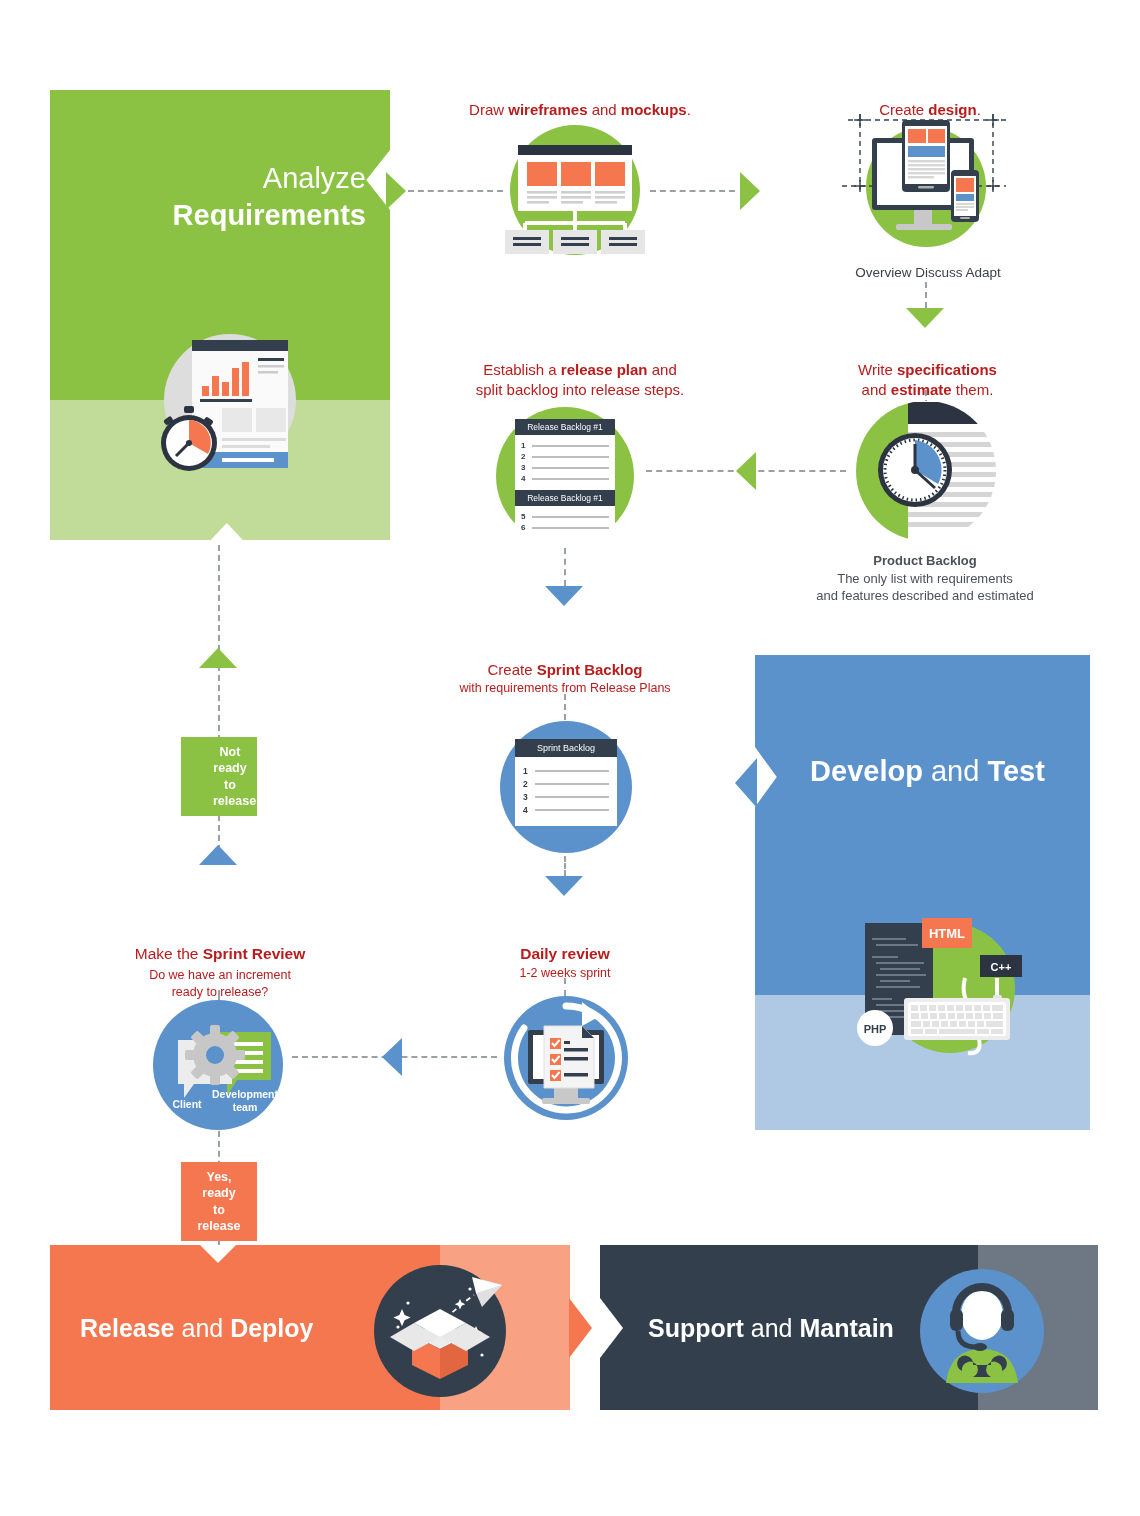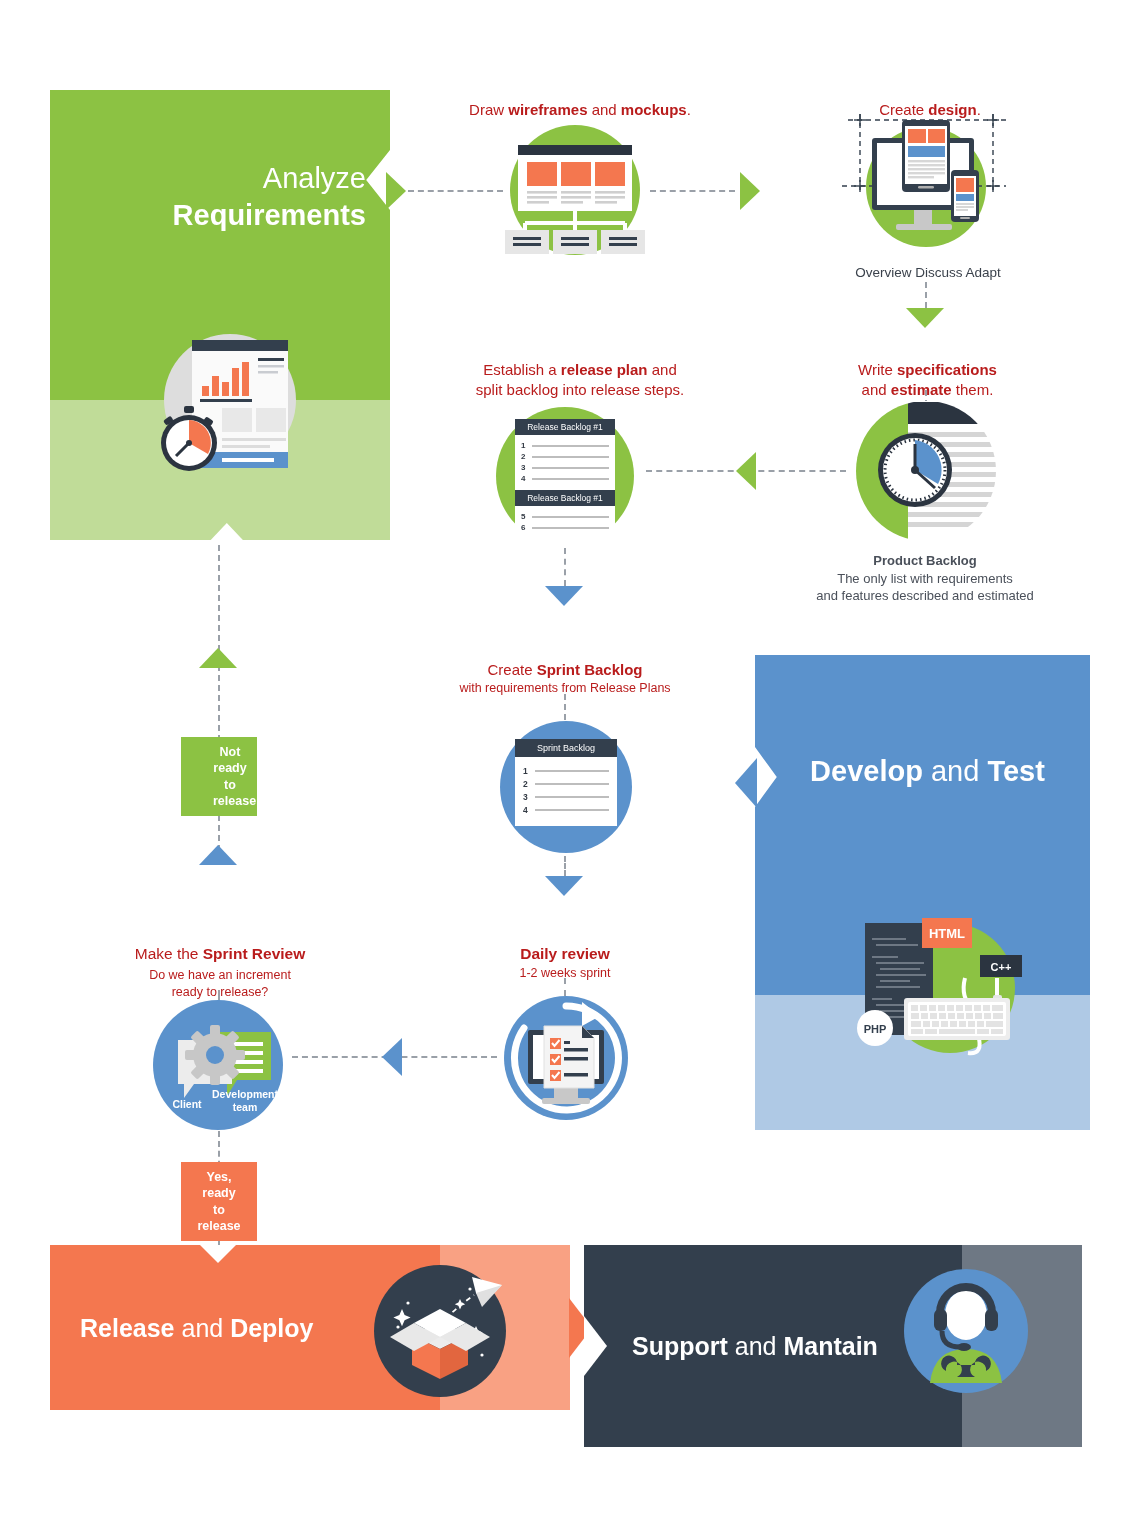--- a/index.html
+++ b/index.html
@@ -94,21 +94,21 @@
     border-left: 23px solid #F4774F;
   }
   #release-panel .notch-top {
     position: absolute; left: 150px; top: 0; width: 36px; height: 18px; background: #fff;
     clip-path: polygon(0 0, 100% 0, 50% 100%);
   }
   #release-title { position: absolute; left: 30px; top: 50%; transform: translateY(-50%);
     color: #fff; font-size: 25px; font-weight: 300; }
   #release-title b { font-weight: 700; }
 
-  #support-panel { left: 584px; top: 1245px; width: 498px; height: 202px; }
+  #support-panel { left: 600px; top: 1245px; width: 498px; height: 165px; }
   #support-panel .bg-l { position: absolute; left: 0; top: 0; width: 76%; height: 100%; background: #333F4D; }
   #support-panel .bg-r { position: absolute; left: 76%; top: 0; width: 24%; height: 100%; background: #6E7884; }
   #support-panel .notch-in {
     position: absolute; left: 0; top: 50%; transform: translateY(-50%);
     width: 0; height: 0; border-top: 30px solid transparent; border-bottom: 30px solid transparent;
     border-left: 23px solid #ffffff;
   }
   #support-title { position: absolute; left: 48px; top: 50%; transform: translateY(-50%);
     color: #fff; font-size: 25px; font-weight: 300; }
   #support-title b { font-weight: 700; }

